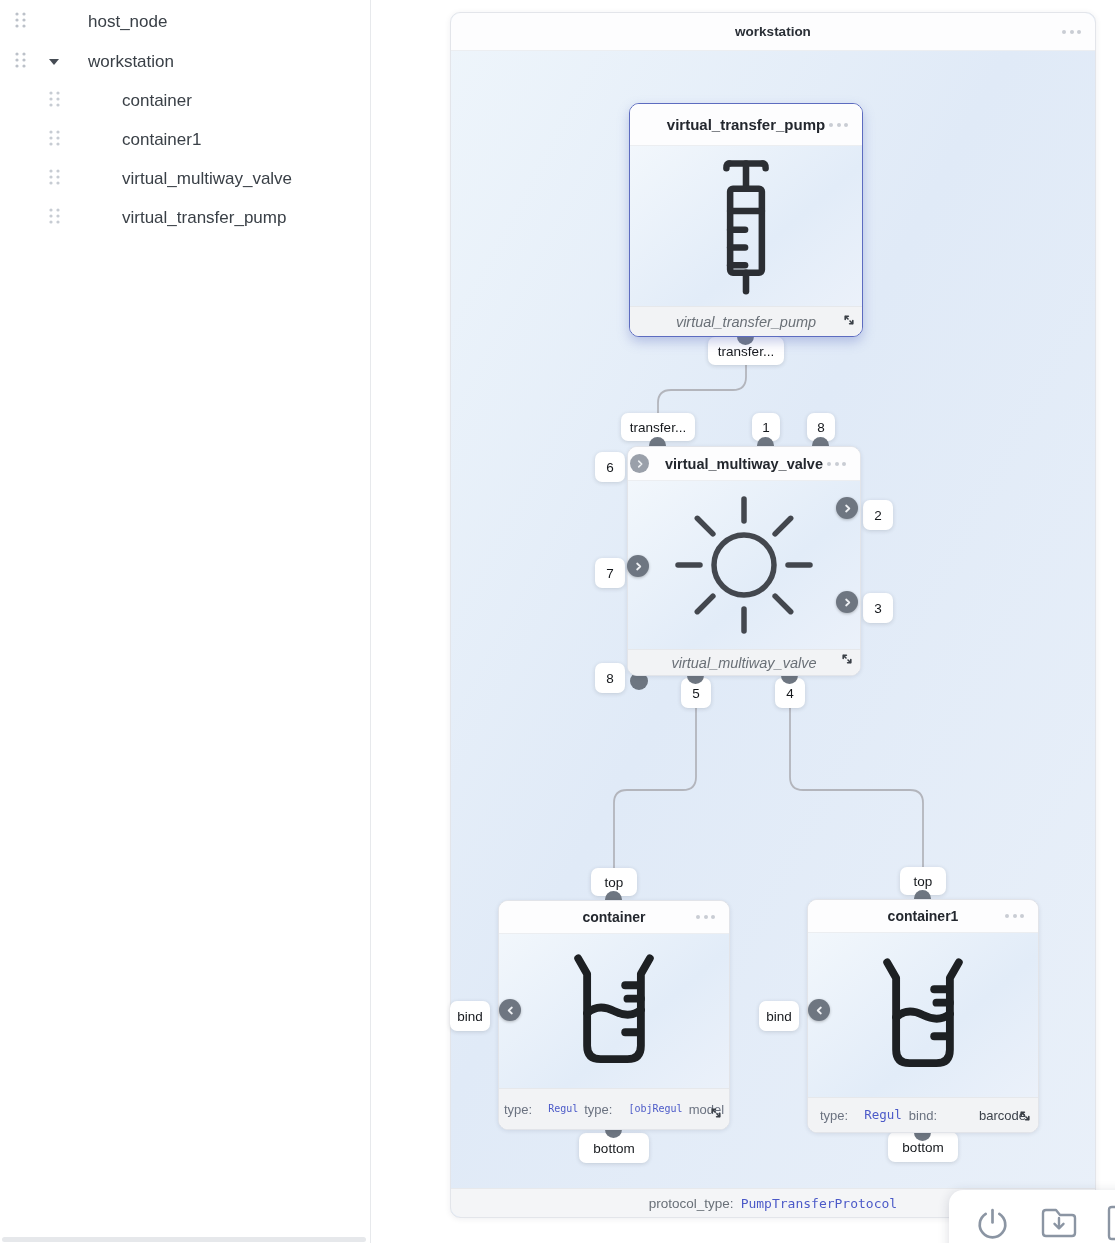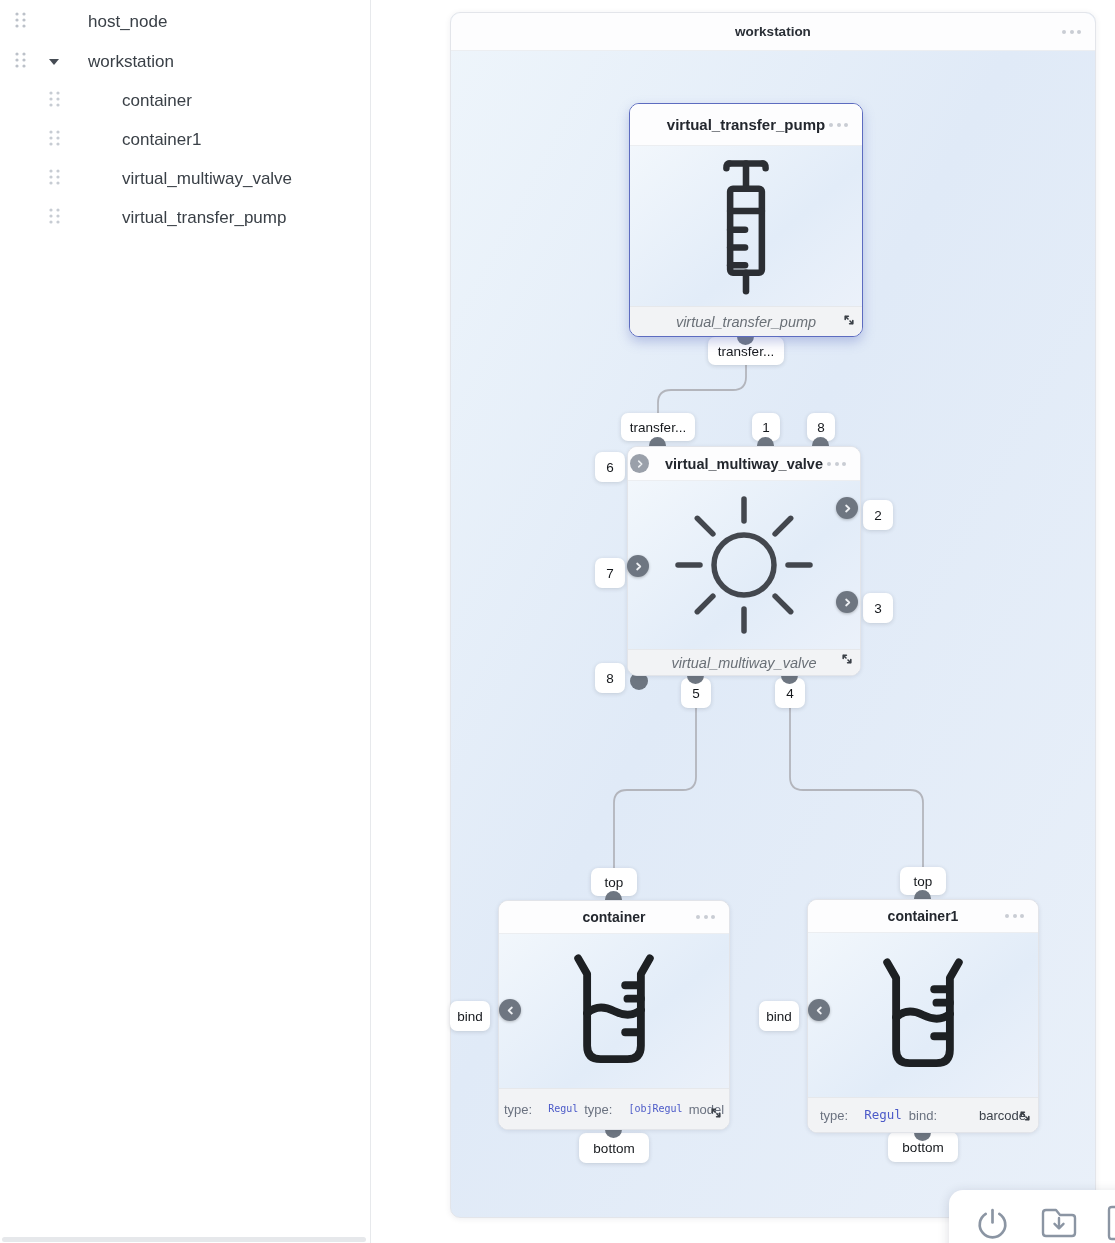--- a/index.html
+++ b/index.html
@@ -183,20 +183,24 @@
 
     <div class="group-node">
       <div class="group-header">
         <span class="group-title">workstation</span>
         <span class="dots">
             <i></i>
             <i></i>
             <i></i>
           </span>
       </div>
+      <div class="group-footer">
+        <span class="proto-label">protocol_type:</span>
+        <span class="mono-blue" style="font-size:13px;">PumpTransferProtocol</span>
+      </div>
     </div>
 
     <svg class="edges">
       <path d="M375,338 L375,377 Q375,390 362,390 L300,390 Q287,390 287,403 L287,446"></path>
       <path d="M325,676 L325,777 Q325,790 312,790 L256,790 Q243,790 243,803 L243,900"></path>
       <path d="M419,676 L419,777 Q419,790 432,790 L539,790 Q552,790 552,803 L552,899"></path>
     </svg>
 
     <div class="plabel" style="left:337px; top:337px; width:76px; height:28px;">transfer...</div>
     <div class="plabel" style="left:250px; top:413px; width:74px; height:28px;">transfer...</div>

